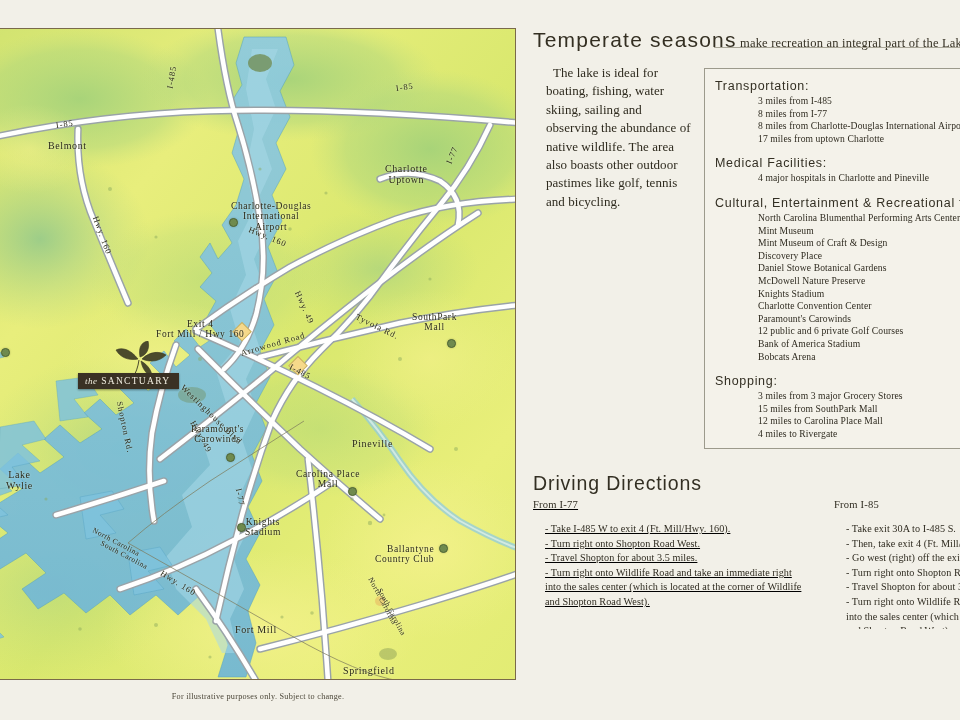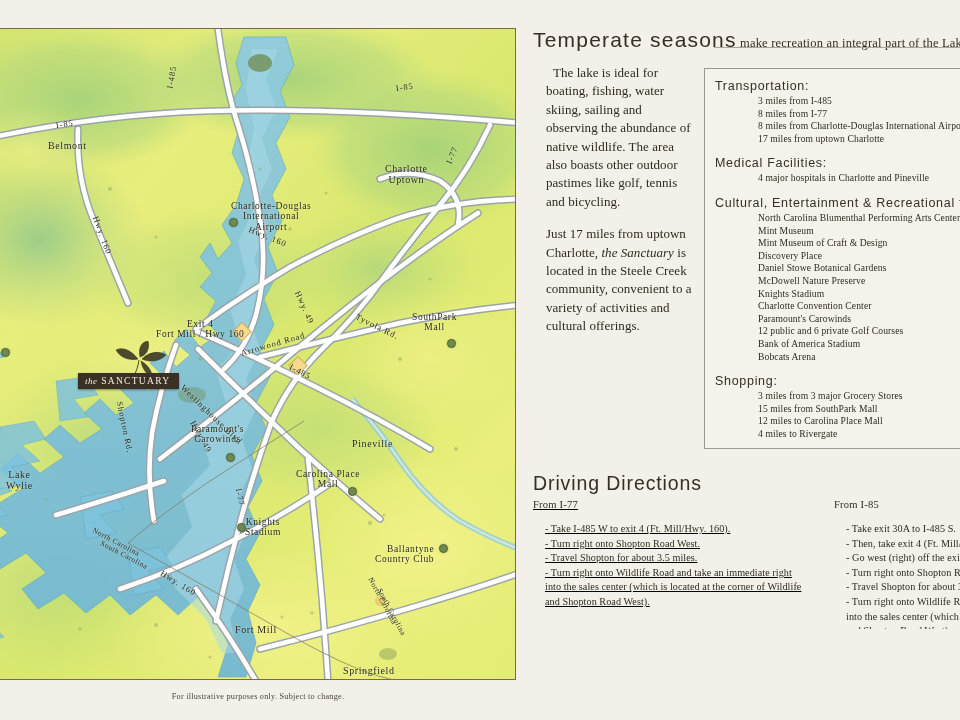--- a/index.html
+++ b/index.html
@@ -420,21 +420,20 @@
 
 <div id="right">
 
   <div id="headline">
     <span class="big">Temperate seasons</span><span class="small"> make recreation an integral part of the Lake</span>
   </div>
   <div id="headline-rule"></div>
 
   <div id="intro-col">
     <p class="first">The lake is ideal for boating, fishing, water skiing, sailing and observing the abundance of native wildlife. The area also boasts other outdoor pastimes like golf, tennis and bicycling.</p>
-    <p><span>Just 17 miles from uptown Charlotte, </span><span class="it">the Sanctuary</span><span> is located in the Steele Creek community, convenient to a variety of activities and cultural offerings.</span></p>
   </div>
 
   <div id="info-box">
 
   <div class="info-group">
         <div class="info-head">Transportation:</div>
         <ul class="info-list">
           <li>3 miles from I-485</li>
           <li>8 miles from I-77</li>
           <li>8 miles from Charlotte-Douglas International Airport</li>

